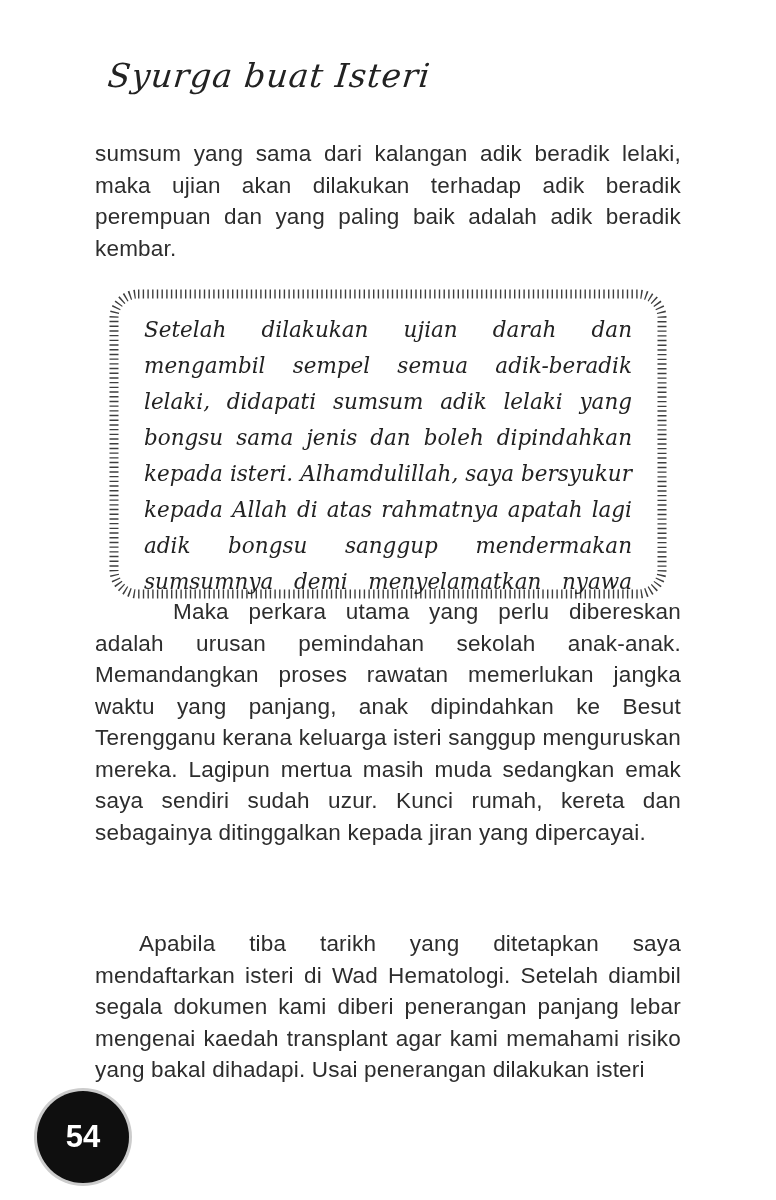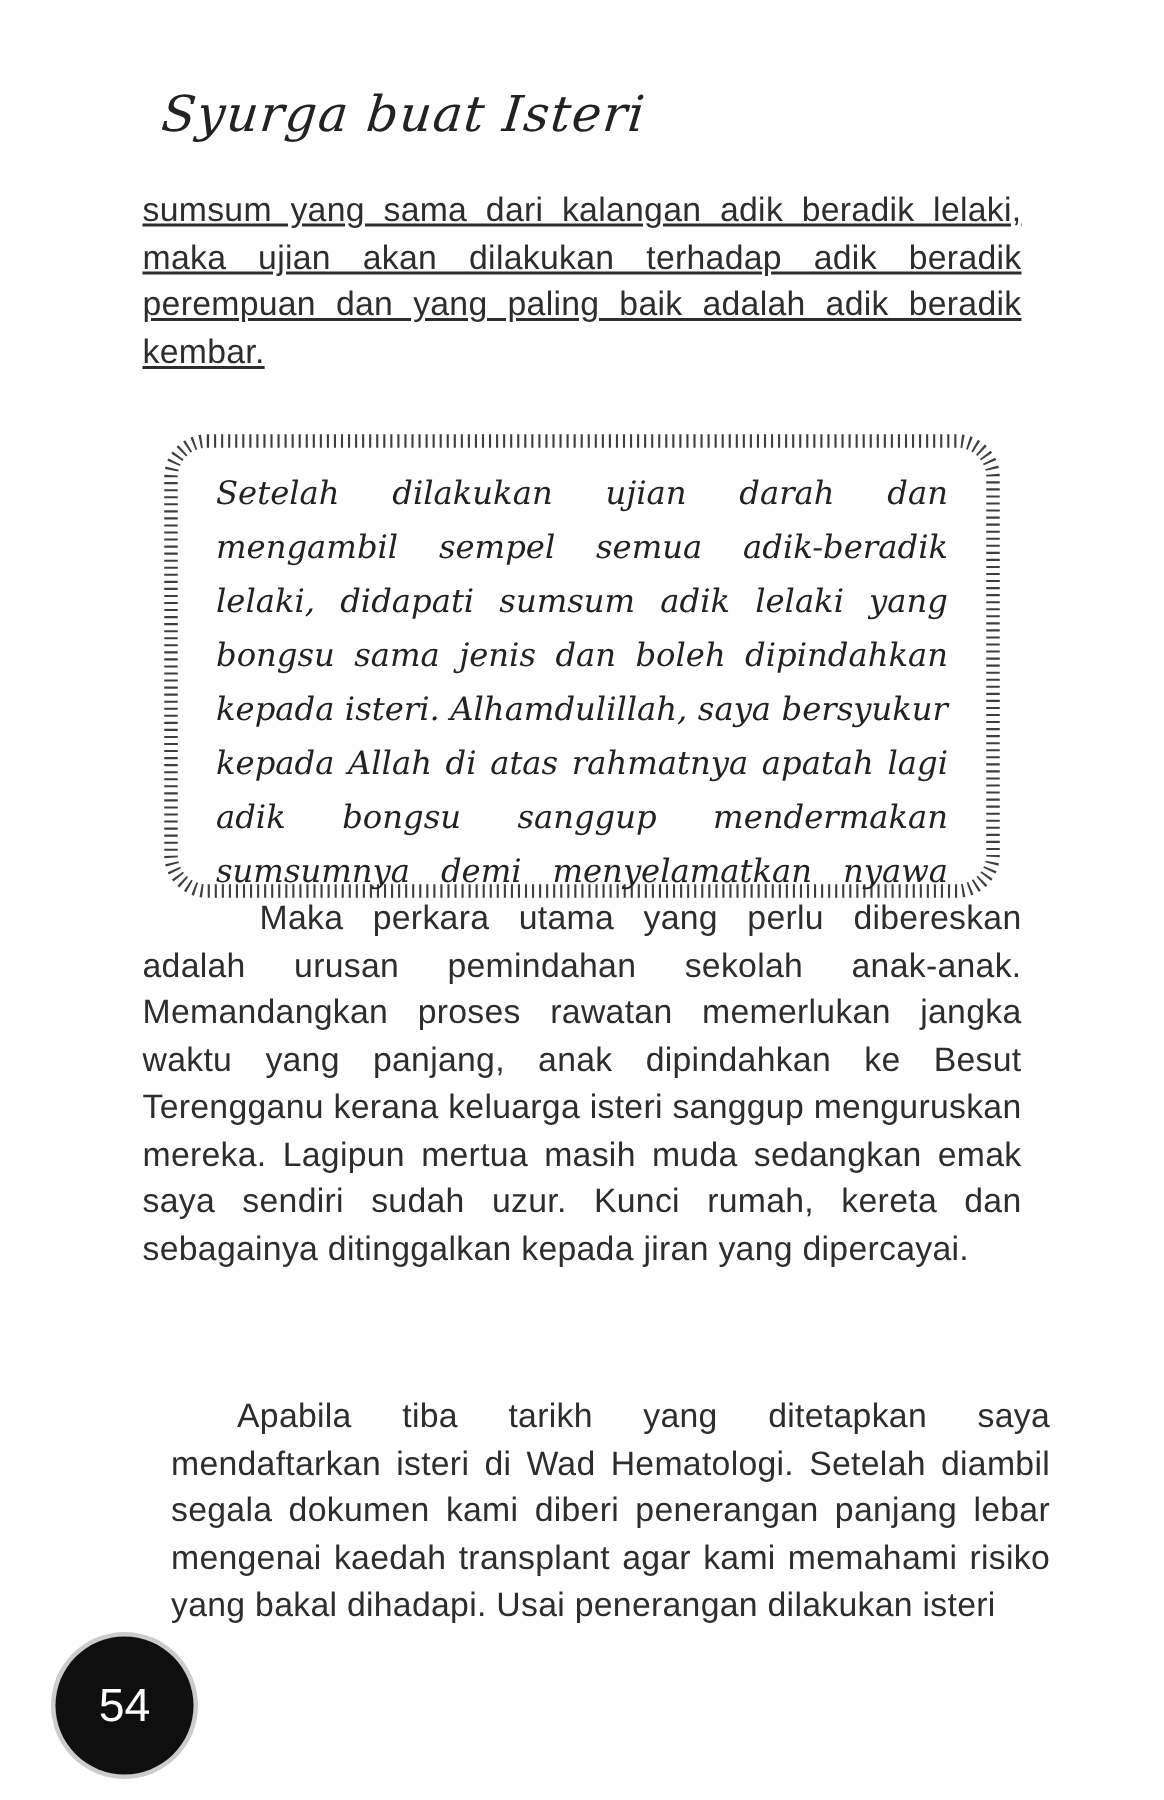--- a/index.html
+++ b/index.html
@@ -32,23 +32,23 @@
   .body-text {
     position: absolute;
     left: 95px;
     width: 586px;
     font-size: 22.5px;
     line-height: 31.5px;
     letter-spacing: 0.2px;
     text-align: justify;
     color: #2d2d2d;
   }
-  .p1 { top: 124px; text-decoration: underline; }
+  .p1 { top: 138px; }
   .p2 { top: 596px; text-indent: 78px; }
-  .p3 { top: 928px; text-indent: 44px; margin-left: 19px; }
+  .p3 { top: 928px; text-indent: 44px; }
   .quote-box {
     position: absolute;
     left: 108px;
     top: 288px;
     width: 560px;
     height: 312px;
     overflow: hidden;
   }
   .tick-border {
     position: absolute;
@@ -81,21 +81,21 @@
     border-radius: 50%;
     background: #0f0f0f;
     box-shadow: 0 0 0 3px #cccccc;
     display: flex;
     align-items: center;
     justify-content: center;
   }
   .page-badge span {
     color: #ffffff;
     font-size: 31px;
-    font-weight: normal;
+    font-weight: bold;
     font-family: "Liberation Sans", sans-serif;
   }
 </style>
 </head>
 <body>
 
 <div class="page">
 
   <div class="header-title">Syurga buat Isteri</div>
 

